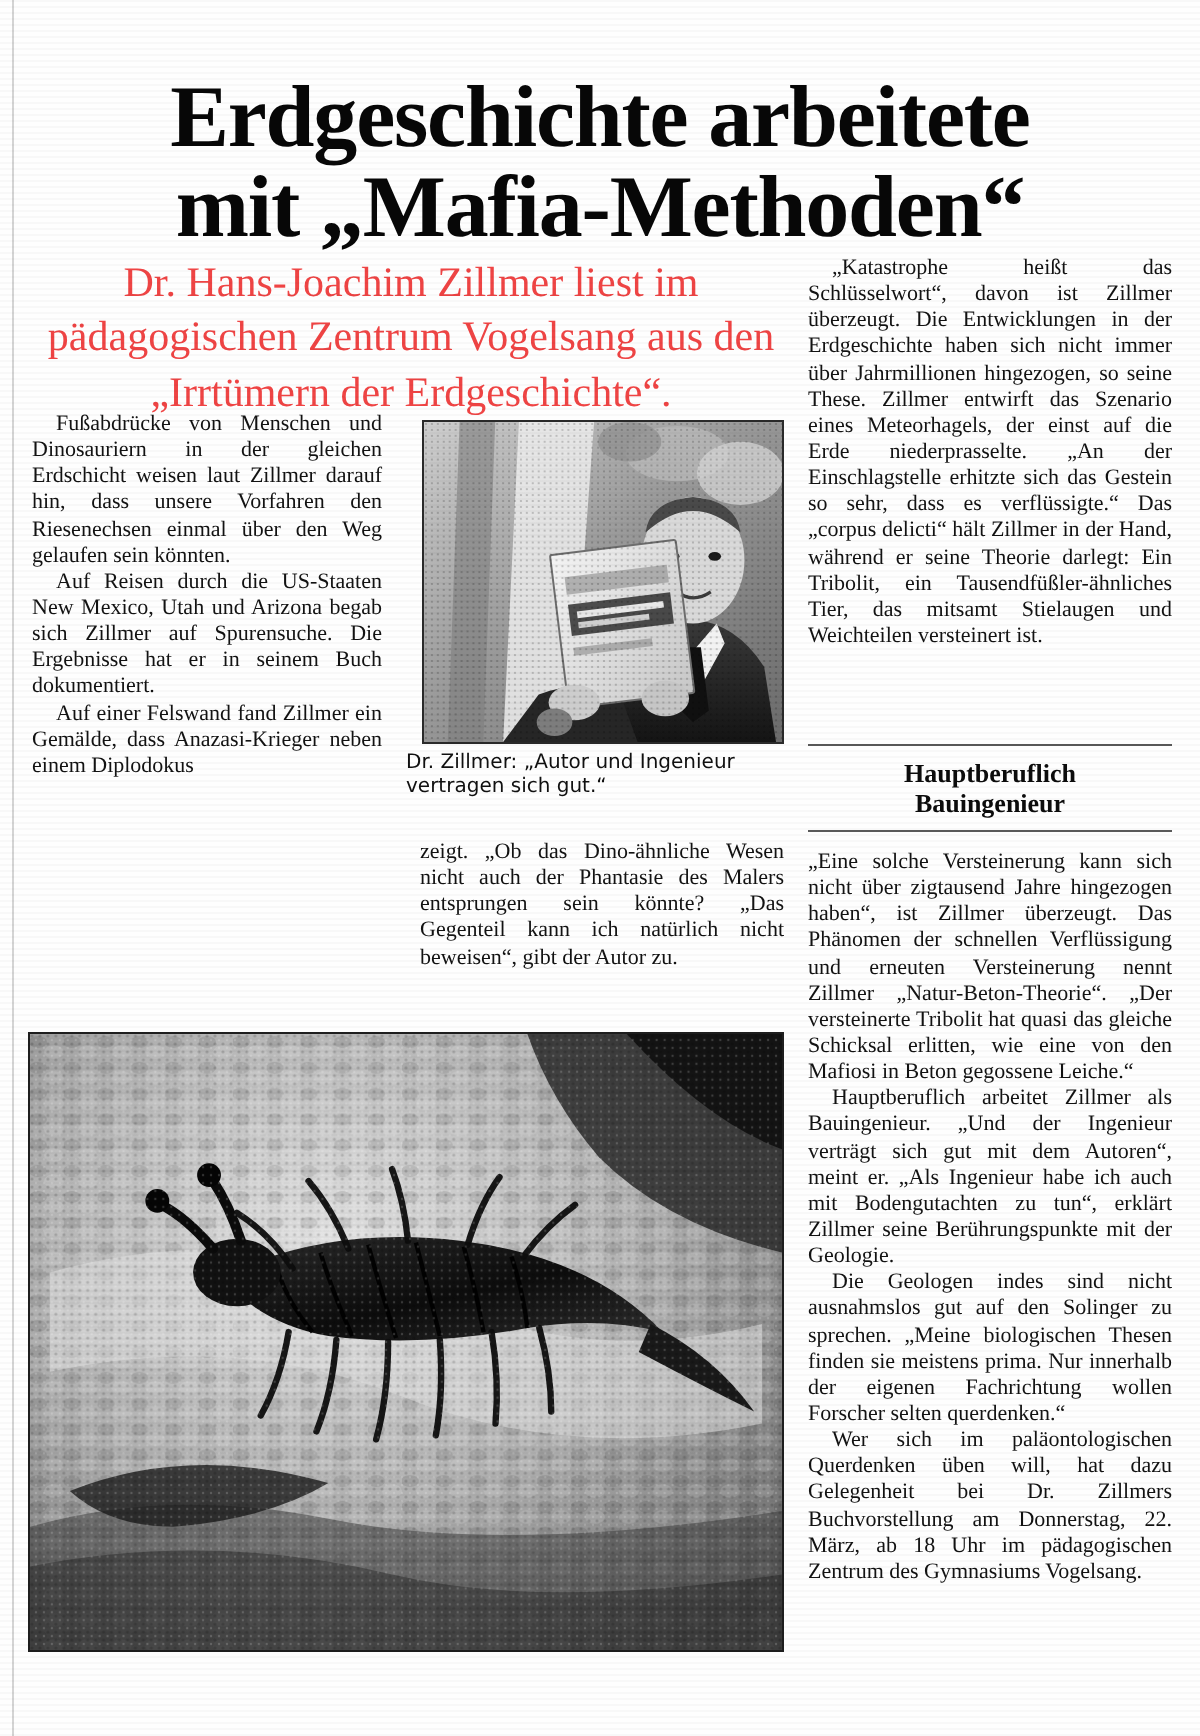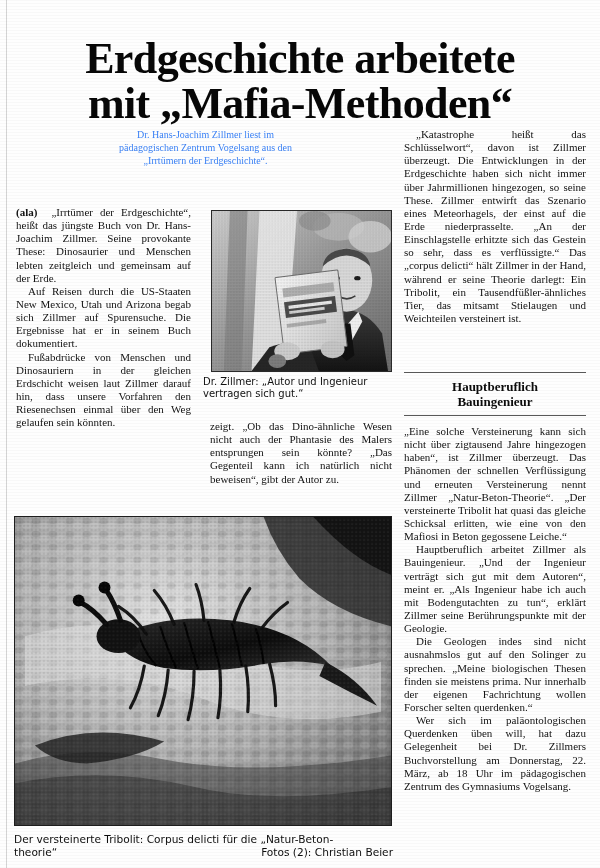--- a/index.html
+++ b/index.html
@@ -41,23 +41,23 @@
   .headline .l1 { display:block; }
   .headline .l2 { display:block; }
 
   
   .deck {
     position: absolute;
     left: 18px;
     top: 128px;
     width: 375px;
     text-align: center;
-    font-size: 10px;
+    font-size: 21px;
     line-height: 1.30;
-    color: #3b82f6;
+    color: #ef4444;
   }
 
   
   .col {
     position: absolute;
     font-size: 11px;
     line-height: 1.195;
     text-align: justify;
     text-justify: inter-word;
     color: #121212;
@@ -173,23 +173,23 @@
     <span class="l2">mit „Mafia-Methoden“</span>
   </h1>
 
   <div class="deck">
     <span>Dr. Hans-Joachim Zillmer liest im</span><br>
     <span>pädagogischen Zentrum Vogelsang aus den</span><br>
     <span>„Irrtümern der Erdgeschichte“.</span>
   </div>
 
   <div class="col" id="col1">
-    <p class="noindent"><span class="byline">(ala)</span>&nbsp; <span>„Irrtümer der Erdgeschichte“, heißt das jüngste Buch von Dr. Hans-Joachim Zillmer. Seine provokante These: Dinosaurier und Menschen lebten zeitgleich und gemeinsam auf der Erde.</span></p>
+    <p><span>Fußabdrücke von Menschen und Dinosauriern in der gleichen Erdschicht weisen laut Zillmer darauf hin, dass unsere Vorfahren den Riesenechsen einmal über den Weg gelaufen sein könnten.</span></p>
     <p><span>Auf Reisen durch die US-Staaten New Mexico, Utah und Arizona begab sich Zillmer auf Spurensuche. Die Ergebnisse hat er in seinem Buch dokumentiert.</span></p>
-    <p><span>Fußabdrücke von Menschen und Dinosauriern in der gleichen Erdschicht weisen laut Zillmer darauf hin, dass unsere Vorfahren den Riesenechsen einmal über den Weg gelaufen sein könnten.</span></p>
+    <p><span>Auf einer Felswand fand Zillmer ein Gemälde, dass Anazasi-Krieger neben einem Diplodokus</span></p>
   </div>
 
   <div class="photo-portrait">
     <svg viewBox="0 0 181 162" preserveAspectRatio="none">
       <defs>
         <linearGradient id="bgWall" x1="0" y1="0" x2="1" y2="1">
           <stop offset="0%" stop-color="#cfcfcf"></stop>
           <stop offset="45%" stop-color="#9a9a9a"></stop>
           <stop offset="100%" stop-color="#6b6b6b"></stop>
         </linearGradient>
@@ -338,20 +338,15 @@
         </g>
       </g>
 
       <path d="M20 230 Q80 206 150 226 Q120 244 72 248 Q40 248 20 230 Z" fill="#1c1c1c" opacity="0.8"></path>
       <path d="M0 268 Q90 250 182 272 Q258 290 378 272 L378 310 L0 310 Z" fill="#111" opacity="0.35"></path>
 
       <rect x="0" y="0" width="378" height="310" fill="url(#grain)"></rect>
     </svg>
   </div>
 
-  <div class="caption-big">
-    <span>Der versteinerte Tribolit: Corpus delicti für die „Natur-Beton-</span>
-    <span class="capline2">theorie“</span>
-    <span class="credit">Fotos (2): Christian Beier</span>
-  </div>
 
   <div class="scan-noise"></div>
 </div>
 
 </body></html>

